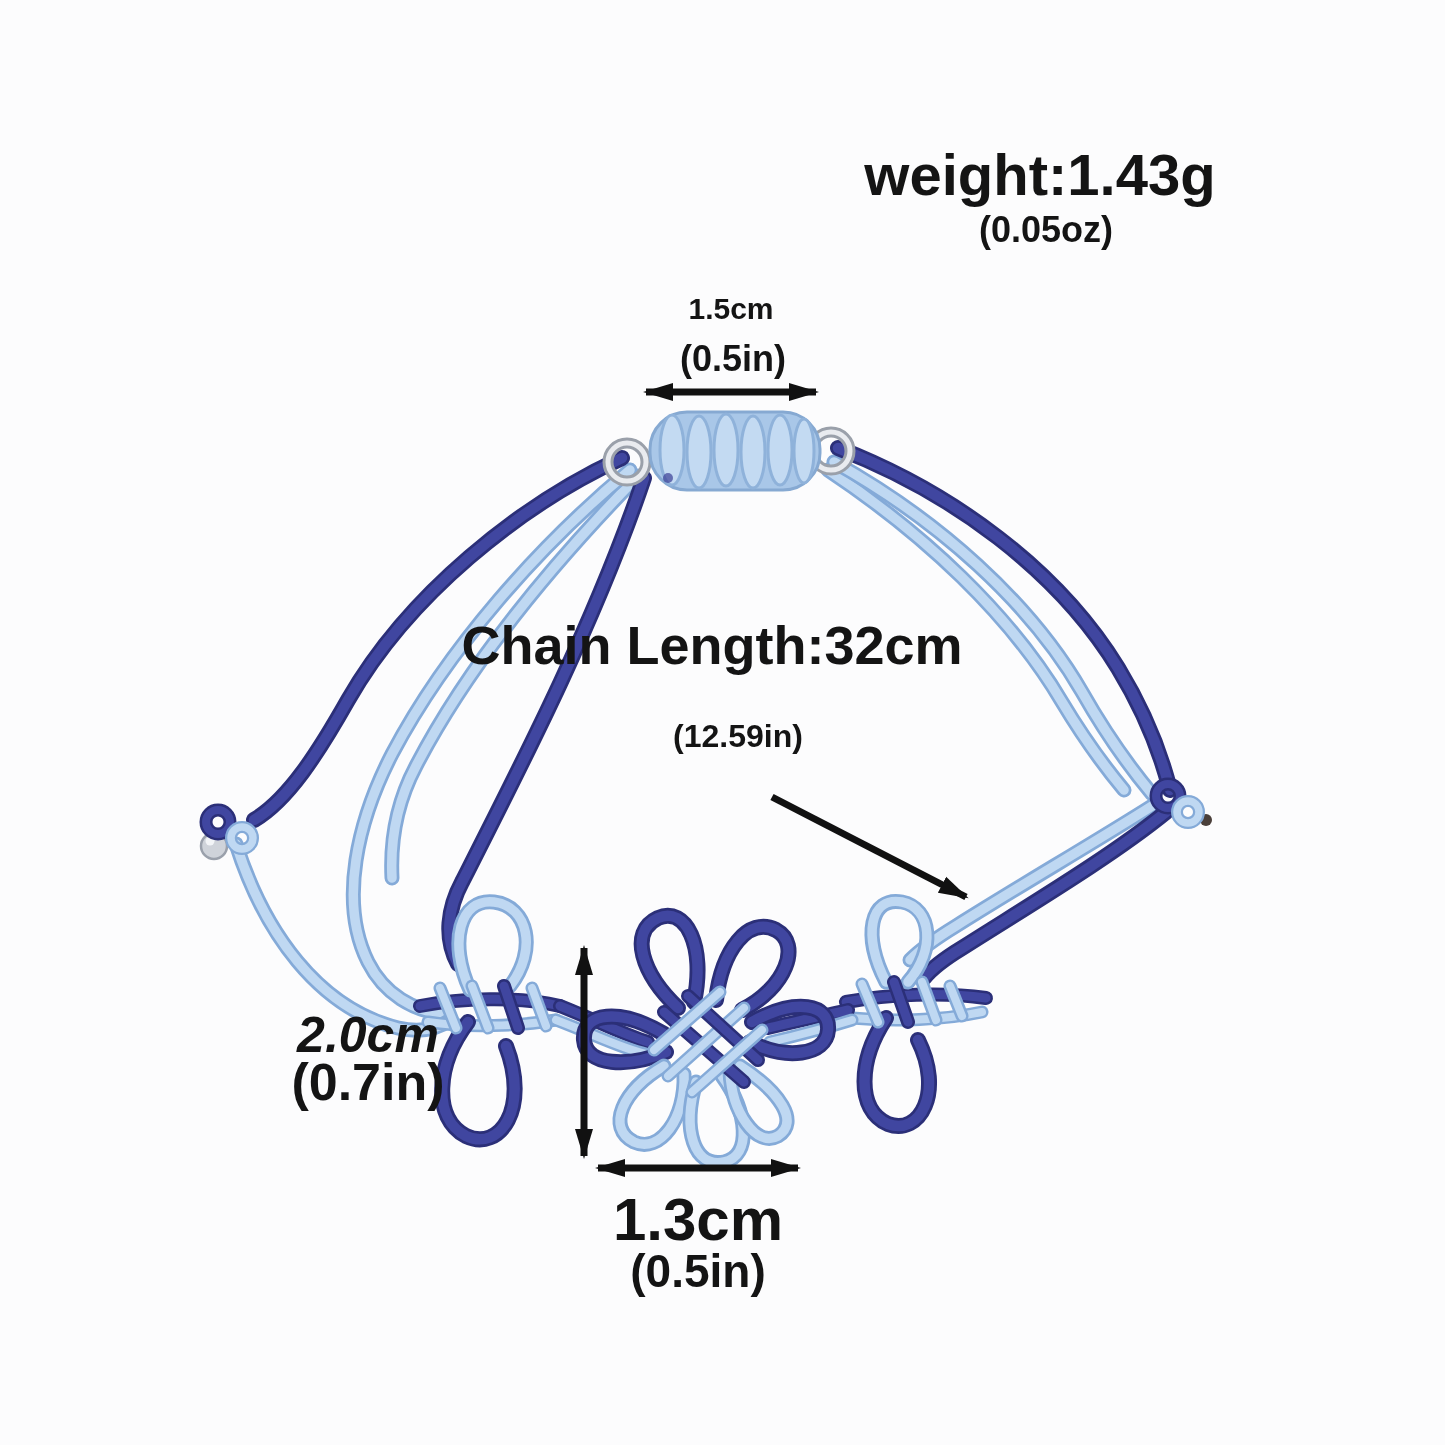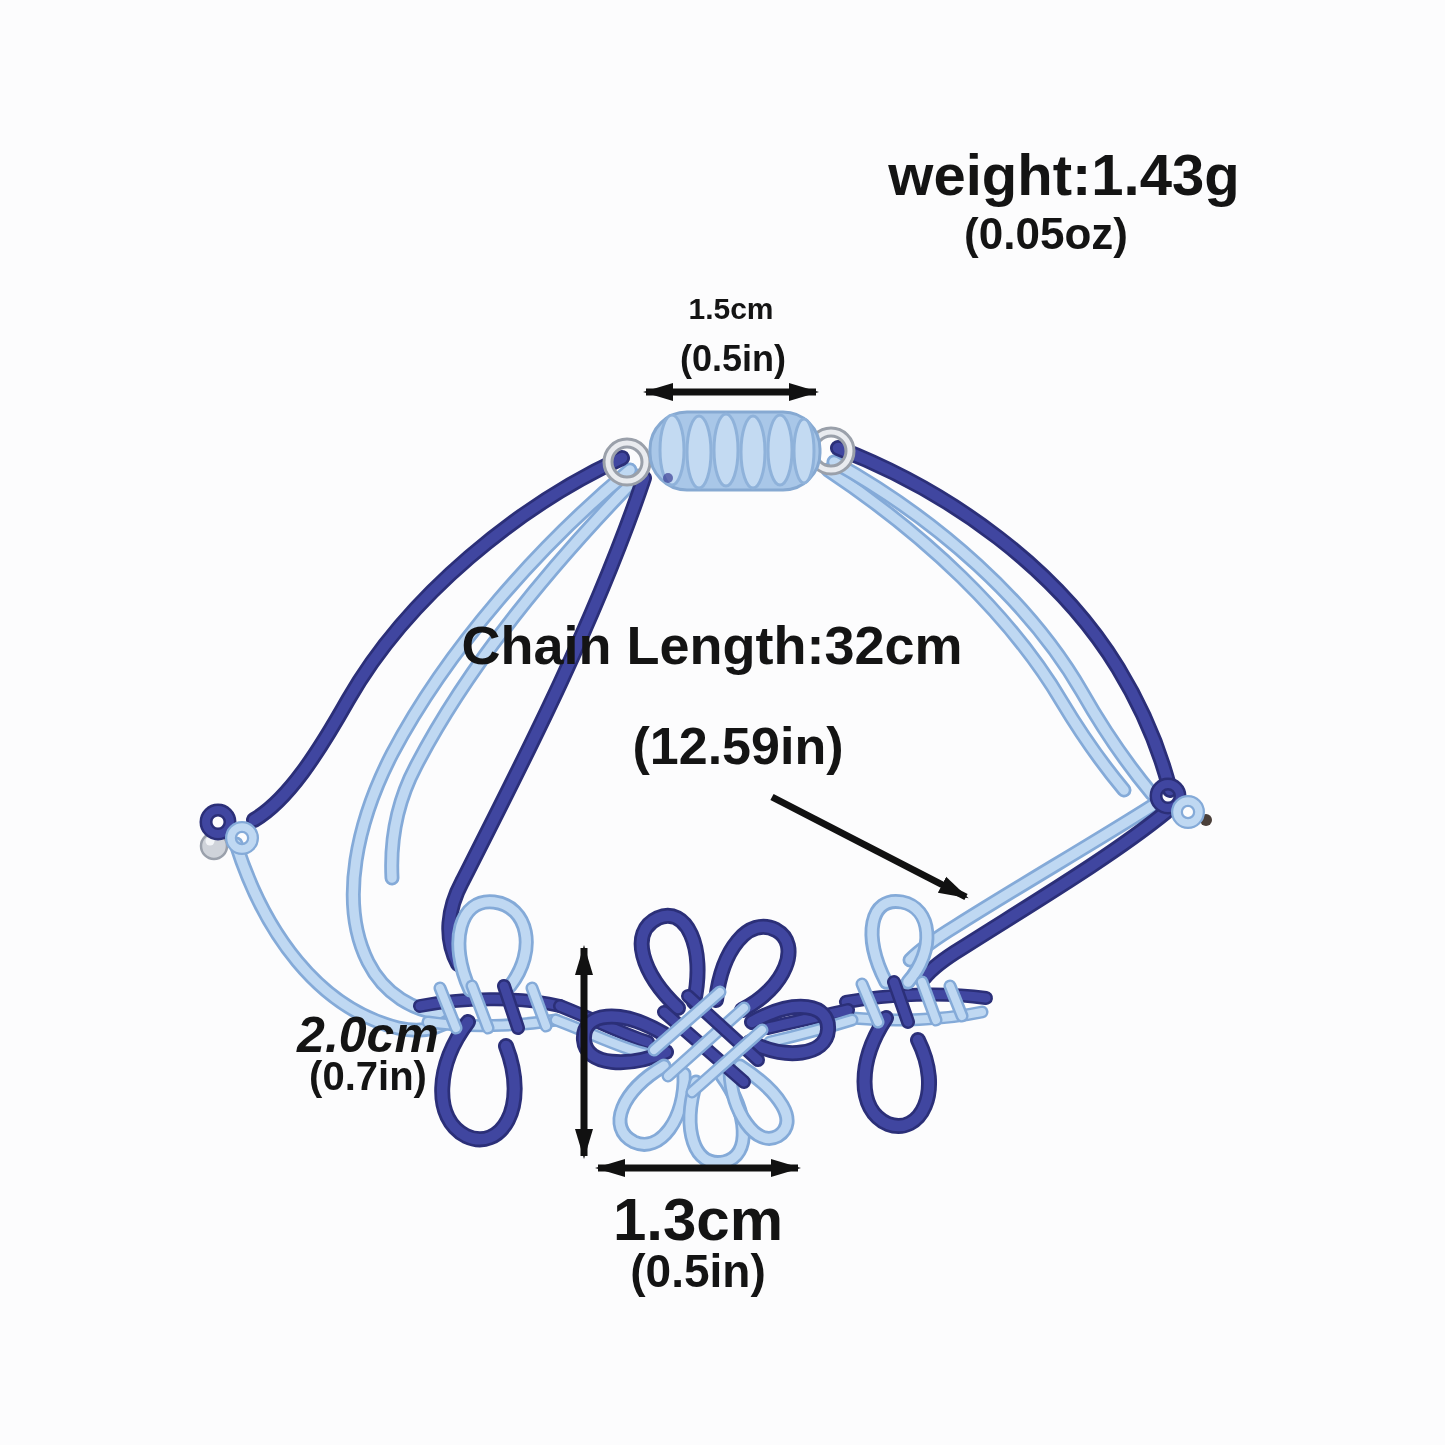--- a/index.html
+++ b/index.html
@@ -222,28 +222,28 @@
       <ellipse cx="804" cy="451" rx="10" ry="32" fill="#c3daf2" stroke="#8fb2da" stroke-width="3"></ellipse>
       <circle cx="668" cy="478" r="5" fill="#3a3f96" opacity="0.7"></circle>
     </g>
 
     <line class="arrow" x1="646" y1="392" x2="816" y2="392" marker-start="url(#ah)" marker-end="url(#ah)"></line>
     <line class="arrow" x1="772" y1="797" x2="966" y2="897" marker-end="url(#ah)"></line>
     <line class="arrow" x1="584" y1="948" x2="584" y2="1156" marker-start="url(#ah)" marker-end="url(#ah)"></line>
     <line class="arrow" x1="598" y1="1168" x2="798" y2="1168" marker-start="url(#ah)" marker-end="url(#ah)"></line>
   </svg>
 
-  <div class="label" style="left:1040px;top:146px;font-size:58px;margin-left:24px;">weight:1.43g</div>
-  <div class="label" style="left:1046px;top:212px;font-size:44px;">(0.05oz)</div>
+  <div class="label" style="left:1040px;top:146px;font-size:58px;">weight:1.43g</div>
+  <div class="label" style="left:1046px;top:212px;font-size:36px;">(0.05oz)</div>
 
   <div class="label" style="left:731px;top:294px;font-size:30px;">1.5cm</div>
   <div class="label" style="left:733px;top:341px;font-size:36px;">(0.5in)</div>
 
   <div class="label" style="left:712px;top:618px;font-size:54px;">Chain Length:32cm</div>
-  <div class="label" style="left:738px;top:720px;font-size:52px;">(12.59in)</div>
+  <div class="label" style="left:738px;top:720px;font-size:32px;">(12.59in)</div>
 
   <div class="label" style="left:368px;top:1010px;font-size:50px;font-style:italic;">2.0cm</div>
-  <div class="label" style="left:368px;top:1056px;font-size:40px;">(0.7in)</div>
+  <div class="label" style="left:368px;top:1056px;font-size:52px;">(0.7in)</div>
 
   <div class="label" style="left:698px;top:1190px;font-size:60px;text-align:center;">1.3cm</div>
   <div class="label" style="left:698px;top:1248px;font-size:46px;">(0.5in)</div>
 
 </div>
 
 </body></html>

